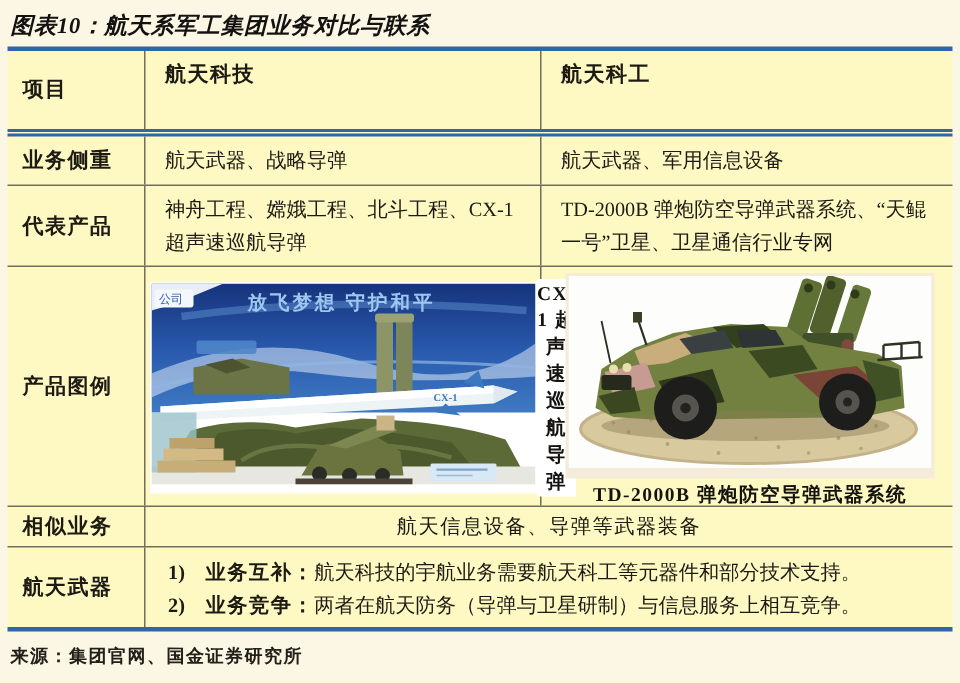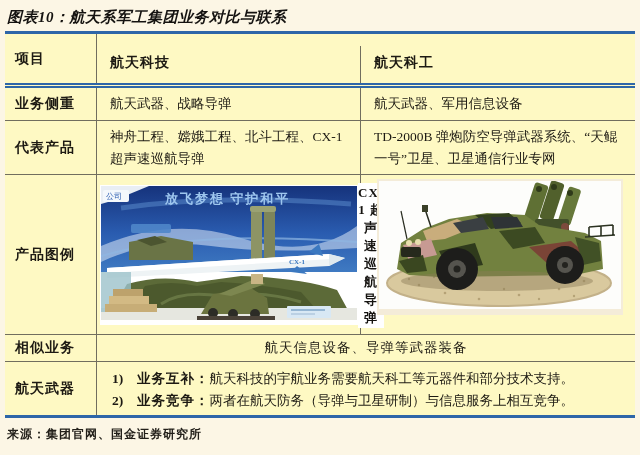--- a/index.html
+++ b/index.html
@@ -47,21 +47,21 @@
     font-size: 13.5px;
     line-height: 1.6;
   }
   .c-right {
     flex: 1 1 auto;
     padding: 5px 8px 5px 13px;
     font-size: 13.5px;
     line-height: 1.6;
   }
   .hdr { font-weight: bold; font-size: 14px; letter-spacing: 1px; display: flex; align-items: center; }
-  .header-row .c-mid, .header-row .c-right { padding-top: 6px; padding-bottom: 9px; margin-top: 12px; }
+  .header-row .c-mid, .header-row .c-right { padding-top: 6px; padding-bottom: 24px; }
 
   .merged {
     flex: 1 1 auto;
     display: flex; align-items: center; justify-content: center;
     font-size: 13.5px;
     letter-spacing: 1px;
     padding: 4px 8px;
   }
 
   
@@ -268,20 +268,21 @@
             <ellipse cx="118" cy="100" rx="96" ry="10" fill="#8c7d57" opacity="0.45"></ellipse>
 
             <circle cx="78" cy="88" r="21" fill="#1d1d1b"></circle>
             <circle cx="78" cy="88" r="9" fill="#55544e"></circle>
             <circle cx="78" cy="88" r="3.5" fill="#23231f"></circle>
             <circle cx="186" cy="84" r="19" fill="#1d1d1b"></circle>
             <circle cx="186" cy="84" r="8" fill="#55544e"></circle>
             <circle cx="186" cy="84" r="3" fill="#23231f"></circle>
           </svg>
         </div>
+        <div class="caption">TD-2000B 弹炮防空导弹武器系统</div>
       </div>
     </div>
 
     <div class="row gray-line">
       <div class="c-label">相似业务</div>
       <div class="merged">航天信息设备、导弹等武器装备</div>
     </div>
 
     <div class="row">
       <div class="c-label">航天武器</div>

